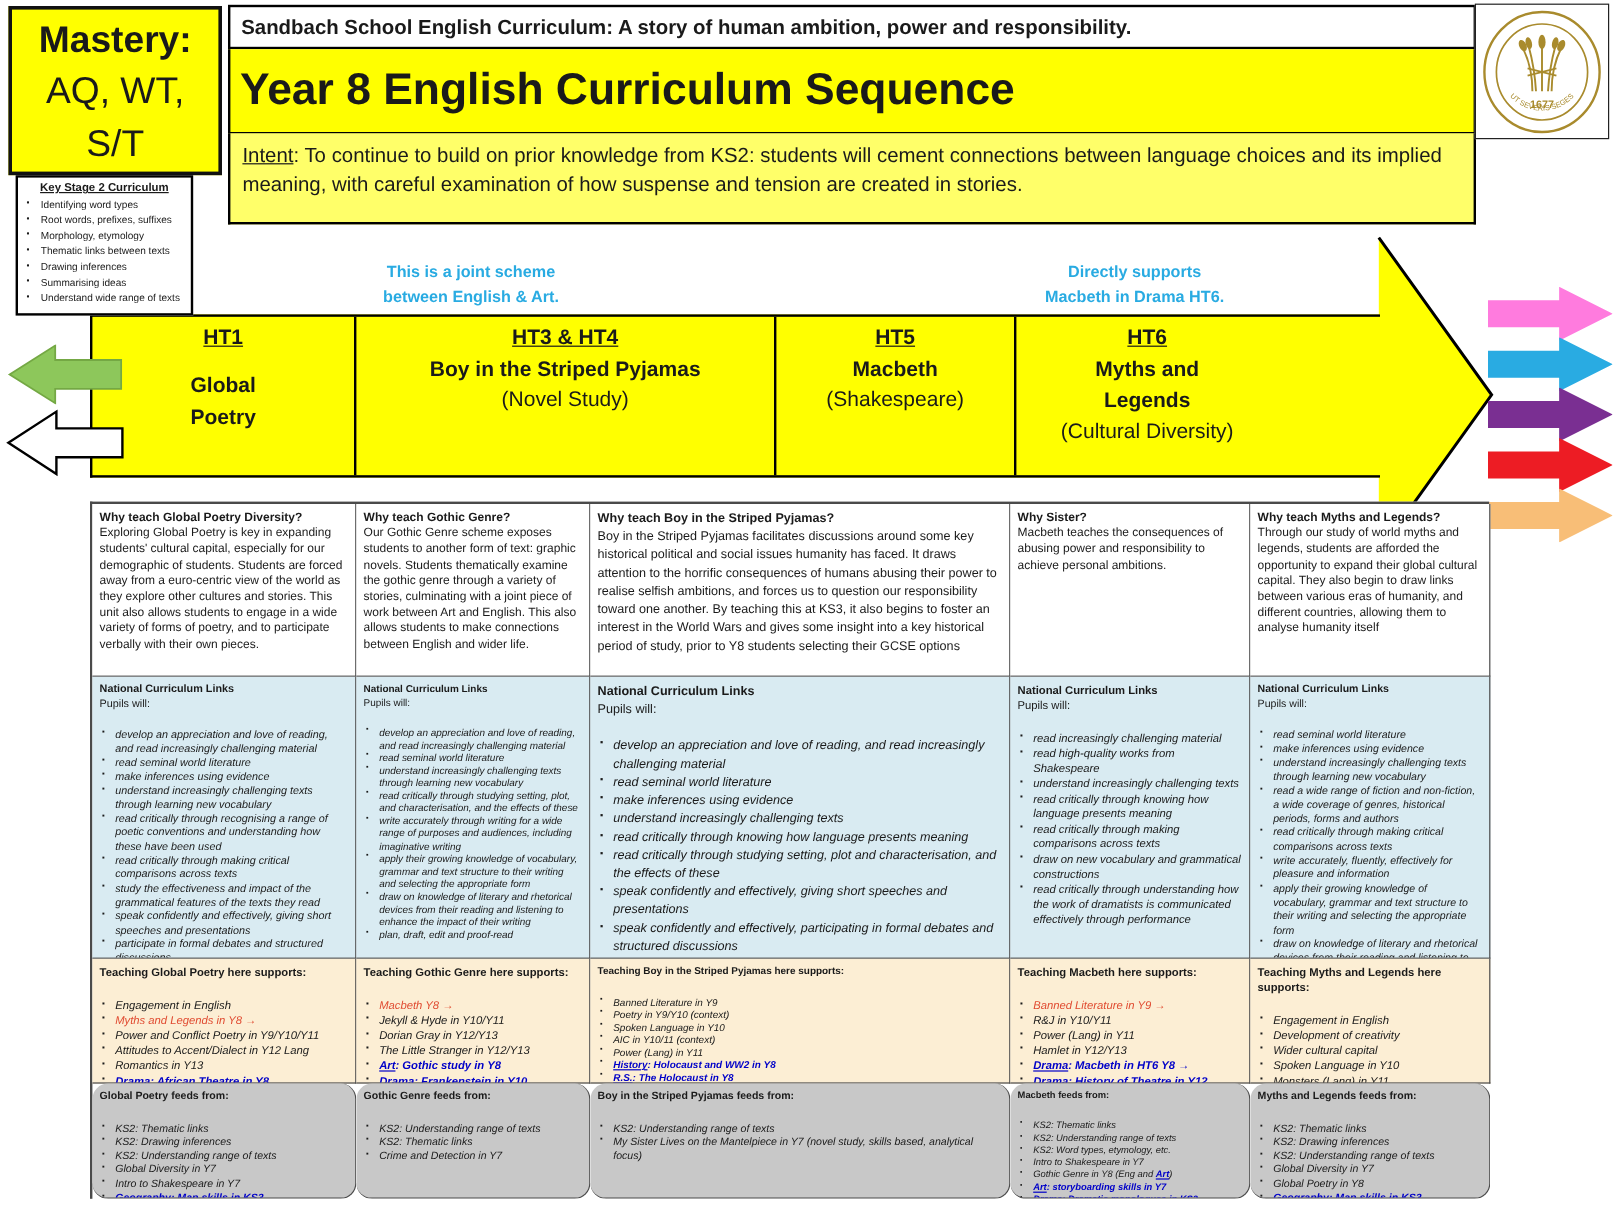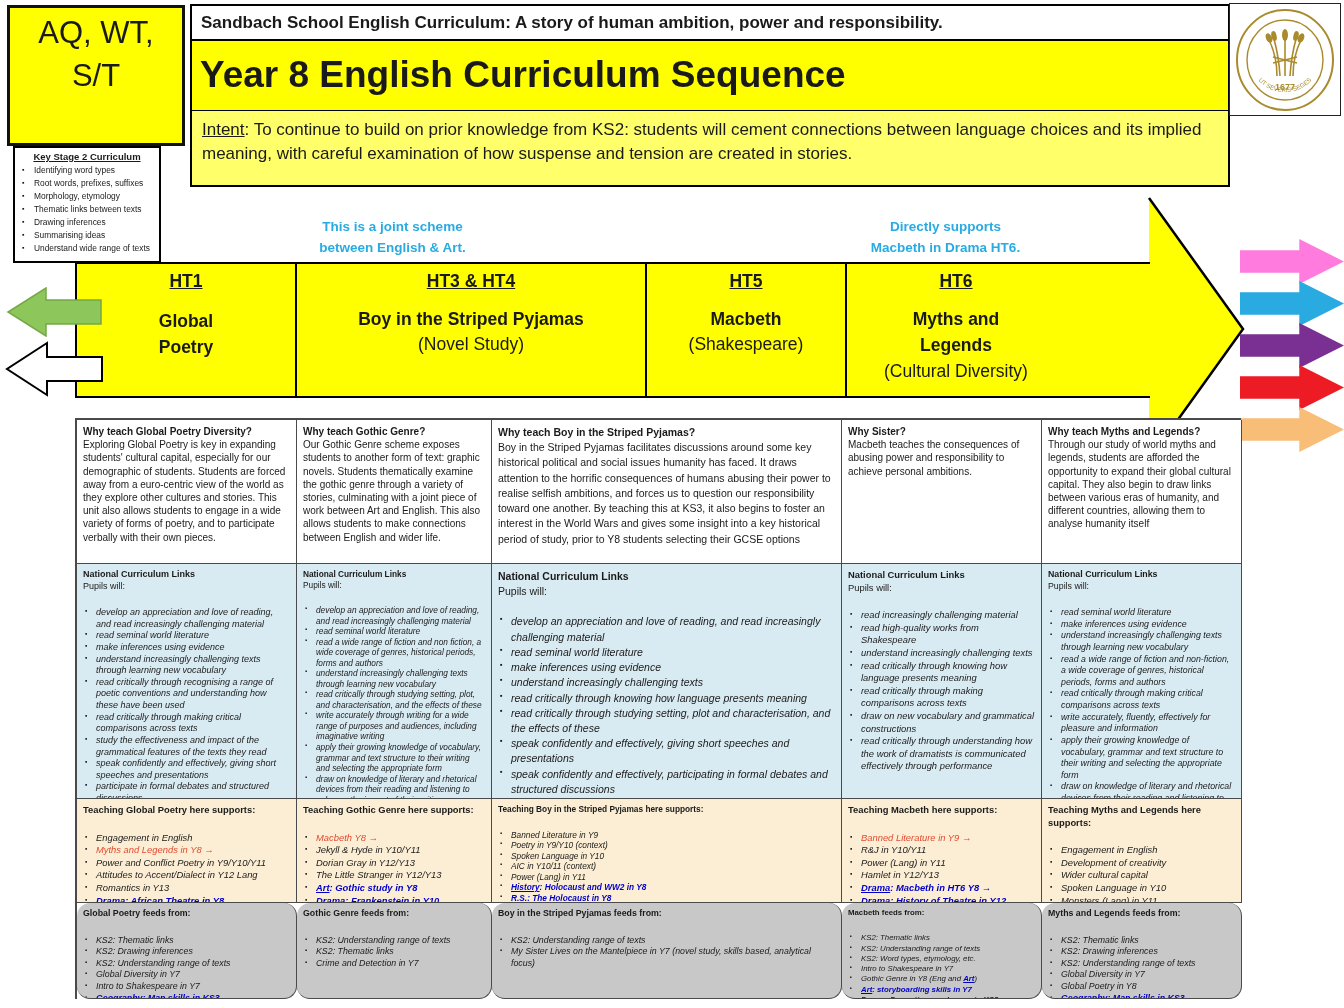--- a/index.html
+++ b/index.html
@@ -24,21 +24,21 @@
   .note { position:absolute; color:#29ABE2; font-weight:700; font-size:13.5px; text-align:center; line-height:1.55; z-index:3; }
   .note1 { left:285px; top:217px; width:215px; }
   .note2 { left:833px; top:217px; width:225px; }
 
   
   .terms { position:absolute; left:75px; top:262px; width:1075px; height:136px; display:flex; background:#FFFF00; border:2.5px solid #000; border-right:none; z-index:2; }
   .term { border-right:2.5px solid #000; text-align:center; padding-top:7px; }
   .term.t1 { width:220px; } .term.t2 { width:195px; } .term.t3 { width:350px; } .term.t4 { width:200px; }
   .term.t6 { flex:1; border-right:none; position:relative; }
   .term.t6 .t6-inner { position:absolute; left:11px; top:7px; width:196px; z-index:3; }
-  .term-code { font-size:17.5px; font-weight:700; text-decoration:underline; margin-bottom:14px; }
+  .term-code { font-size:17.5px; font-weight:700; text-decoration:underline; margin-bottom:2px; }
   .term-title { font-size:17.5px; font-weight:700; line-height:1.5; }
   .t1 .term-title { max-width:92px; margin:16px auto; }
   .t6 .term-title { max-width:125px; margin:0 auto; }
   .term-sub { font-size:17.5px; line-height:1.45; }
   .term-extra { font-size:17.5px; font-weight:700; color:#29ABE2; line-height:1.5; }
   .arrowhead { position:absolute; left:1147px; top:195px; width:100px; height:268px; z-index:1; }
 
   
   .arrow-green { position:absolute; left:6px; top:287px; width:96px; height:50px; z-index:4; }
   .arrow-white { position:absolute; left:5px; top:341px; width:99px; height:56px; z-index:4; }
@@ -66,20 +66,21 @@
   .seg-p { color:#1a1a1a; }
   .seg-r { color:#E04B31; }
   .seg-b { color:#0000C8; font-weight:700; }
   .seg-bu { color:#0000C8; font-weight:700; text-decoration:underline; }
   .crest-stroke { stroke:#A98B2D; fill:none; }
 </style>
 </head>
 <body>
 
 <div class="mastery">
+  <div class="m1">Mastery:</div>
   <div>AQ, WT,</div>
   <div>S/T</div>
 </div>
 
 <div class="ks2">
   <div class="ks2-title">Key Stage 2 Curriculum</div>
   <ul>
       <li>Identifying word types</li>
       <li>Root words, prefixes, suffixes</li>
       <li>Morphology, etymology</li>
@@ -217,21 +218,20 @@
         <li>participate in formal debates and structured discussions</li>
         <li>Improvise, rehearse and perform poetry</li>
       </ul>
   </div>
   <div class="cell row-nc f83">
     <div class="cell-title">National Curriculum Links</div>
     <div>Pupils will:</div>
     <ul>
         <li>develop an appreciation and love of reading, and read increasingly challenging material</li>
         <li>read seminal world literature</li>
-        <li>read a wide range of fiction and non fiction, a wide coverage of genres, historical periods, forms and authors</li>
         <li>understand increasingly challenging texts through learning new vocabulary</li>
         <li>read critically through studying setting, plot, and characterisation, and the effects of these</li>
         <li>write accurately through writing for a wide range of purposes and audiences, including imaginative writing</li>
         <li>apply their growing knowledge of vocabulary, grammar and text structure to their writing and selecting the appropriate form</li>
         <li>draw on knowledge of literary and rhetorical devices from their reading and listening to enhance the impact of their writing</li>
         <li>plan, draft, edit and proof-read</li>
       </ul>
   </div>
   <div class="cell row-nc f105">
     <div class="cell-title">National Curriculum Links</div>

